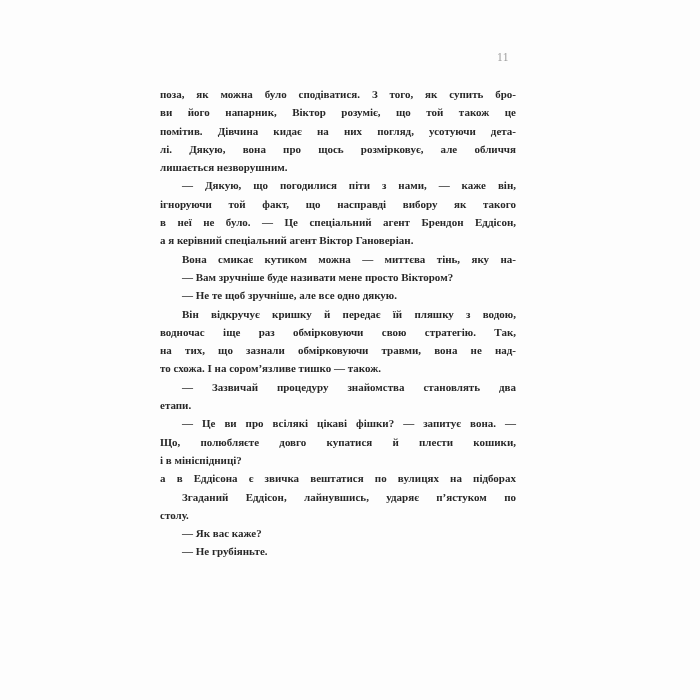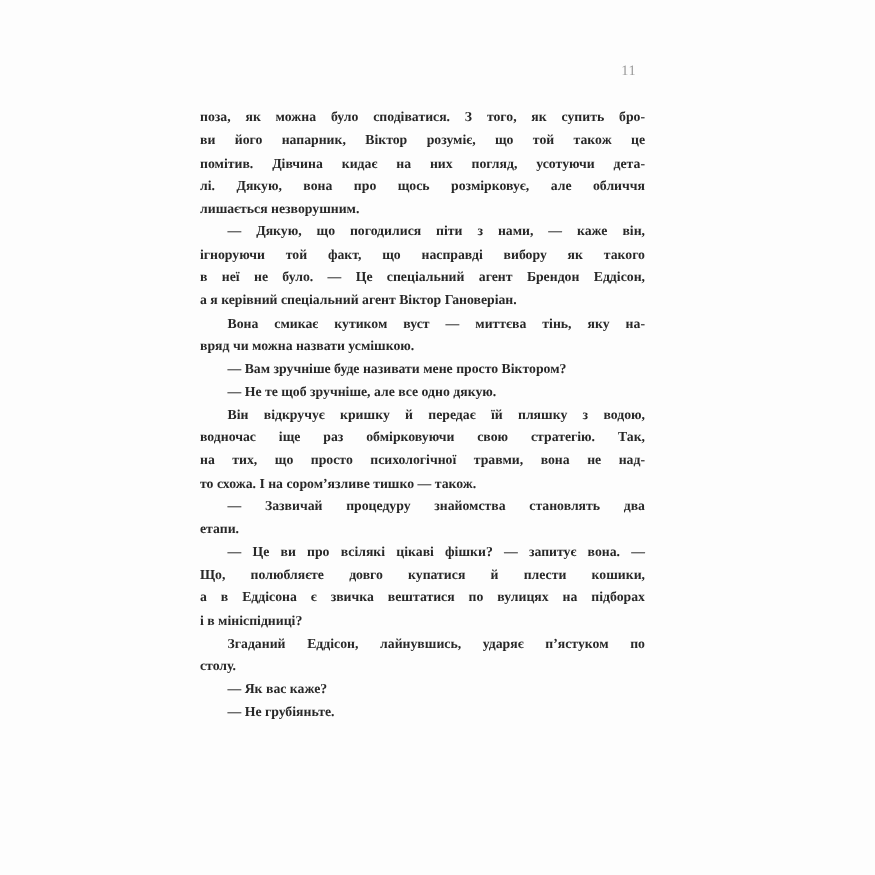--- a/index.html
+++ b/index.html
@@ -54,44 +54,43 @@
         <div class="line">лі. Дякую, вона про щось розмірковує, але обличчя</div>
         <div class="line last">лишається незворушним.</div>
       </div>
       <div class="paragraph">
         <div class="line indent">— Дякую, що погодилися піти з нами, — каже він,</div>
         <div class="line">ігноруючи той факт, що насправді вибору як такого</div>
         <div class="line">в неї не було. — Це спеціальний агент Брендон Еддісон,</div>
         <div class="line last">а я керівний спеціальний агент Віктор Гановеріан.</div>
       </div>
       <div class="paragraph">
-        <div class="line indent">Вона смикає кутиком вуст — миттєва тінь, яку на-</div>
-        <div class="line last">вряд чи можна назвати усмішкою.</div>
+        <div class="line indent">Вона смикає кутиком можна — миттєва тінь, яку на-</div>
       </div>
       <div class="paragraph">
         <div class="line indent last">— Вам зручніше буде називати мене просто Віктором?</div>
       </div>
       <div class="paragraph">
         <div class="line indent last">— Не те щоб зручніше, але все одно дякую.</div>
       </div>
       <div class="paragraph">
         <div class="line indent">Він відкручує кришку й передає їй пляшку з водою,</div>
         <div class="line">водночас іще раз обмірковуючи свою стратегію. Так,</div>
-        <div class="line">на тих, що просто психологічної травми, вона не над-</div>
+        <div class="line">на тих, що зазнали обмірковуючи травми, вона не над-</div>
         <div class="line last">то схожа. І на сором’язливе тишко — також.</div>
       </div>
       <div class="paragraph">
         <div class="line indent">— Зазвичай процедуру знайомства становлять два</div>
         <div class="line last">етапи.</div>
       </div>
       <div class="paragraph">
         <div class="line indent">— Це ви про всілякі цікаві фішки? — запитує вона. —</div>
         <div class="line">Що, полюбляєте довго купатися й плести кошики,</div>
+        <div class="line last">і в мініспідниці?</div>
         <div class="line">а в Еддісона є звичка вештатися по вулицях на підборах</div>
-        <div class="line last">і в мініспідниці?</div>
       </div>
       <div class="paragraph">
         <div class="line indent">Згаданий Еддісон, лайнувшись, ударяє п’ястуком по</div>
         <div class="line last">столу.</div>
       </div>
       <div class="paragraph">
         <div class="line indent last">— Як вас каже?</div>
       </div>
       <div class="paragraph">
         <div class="line indent last">— Не грубіяньте.</div>

